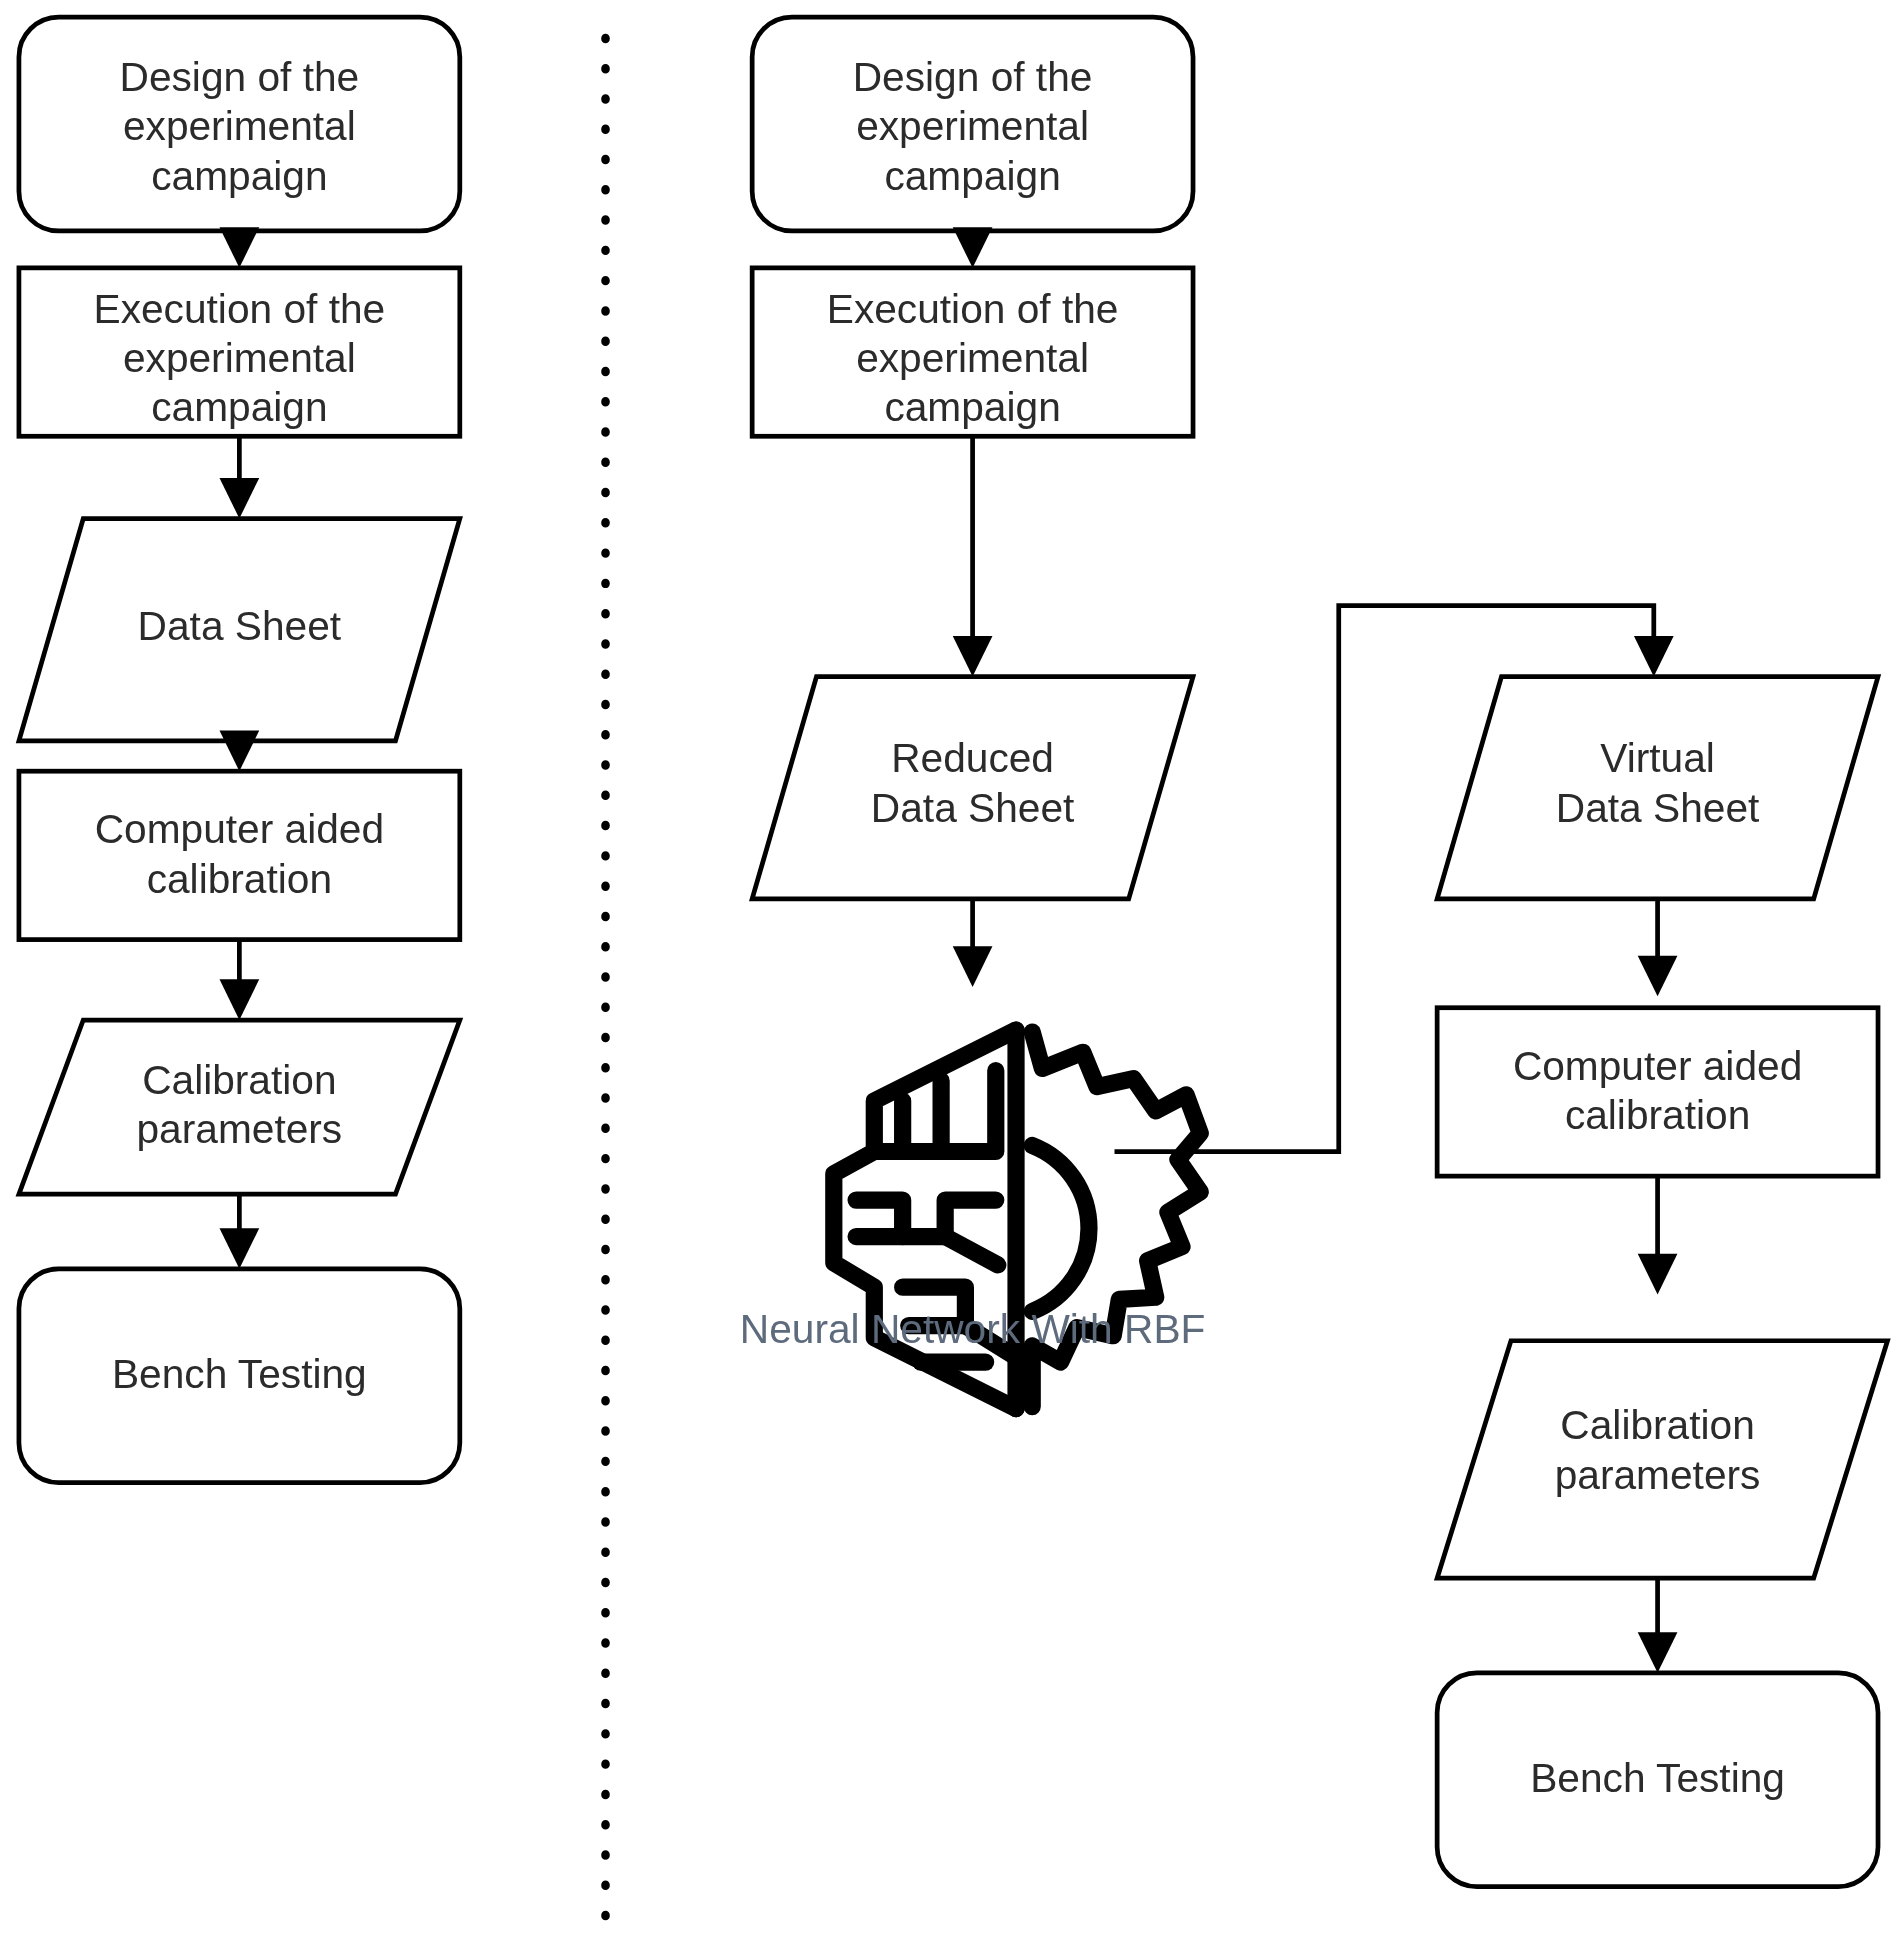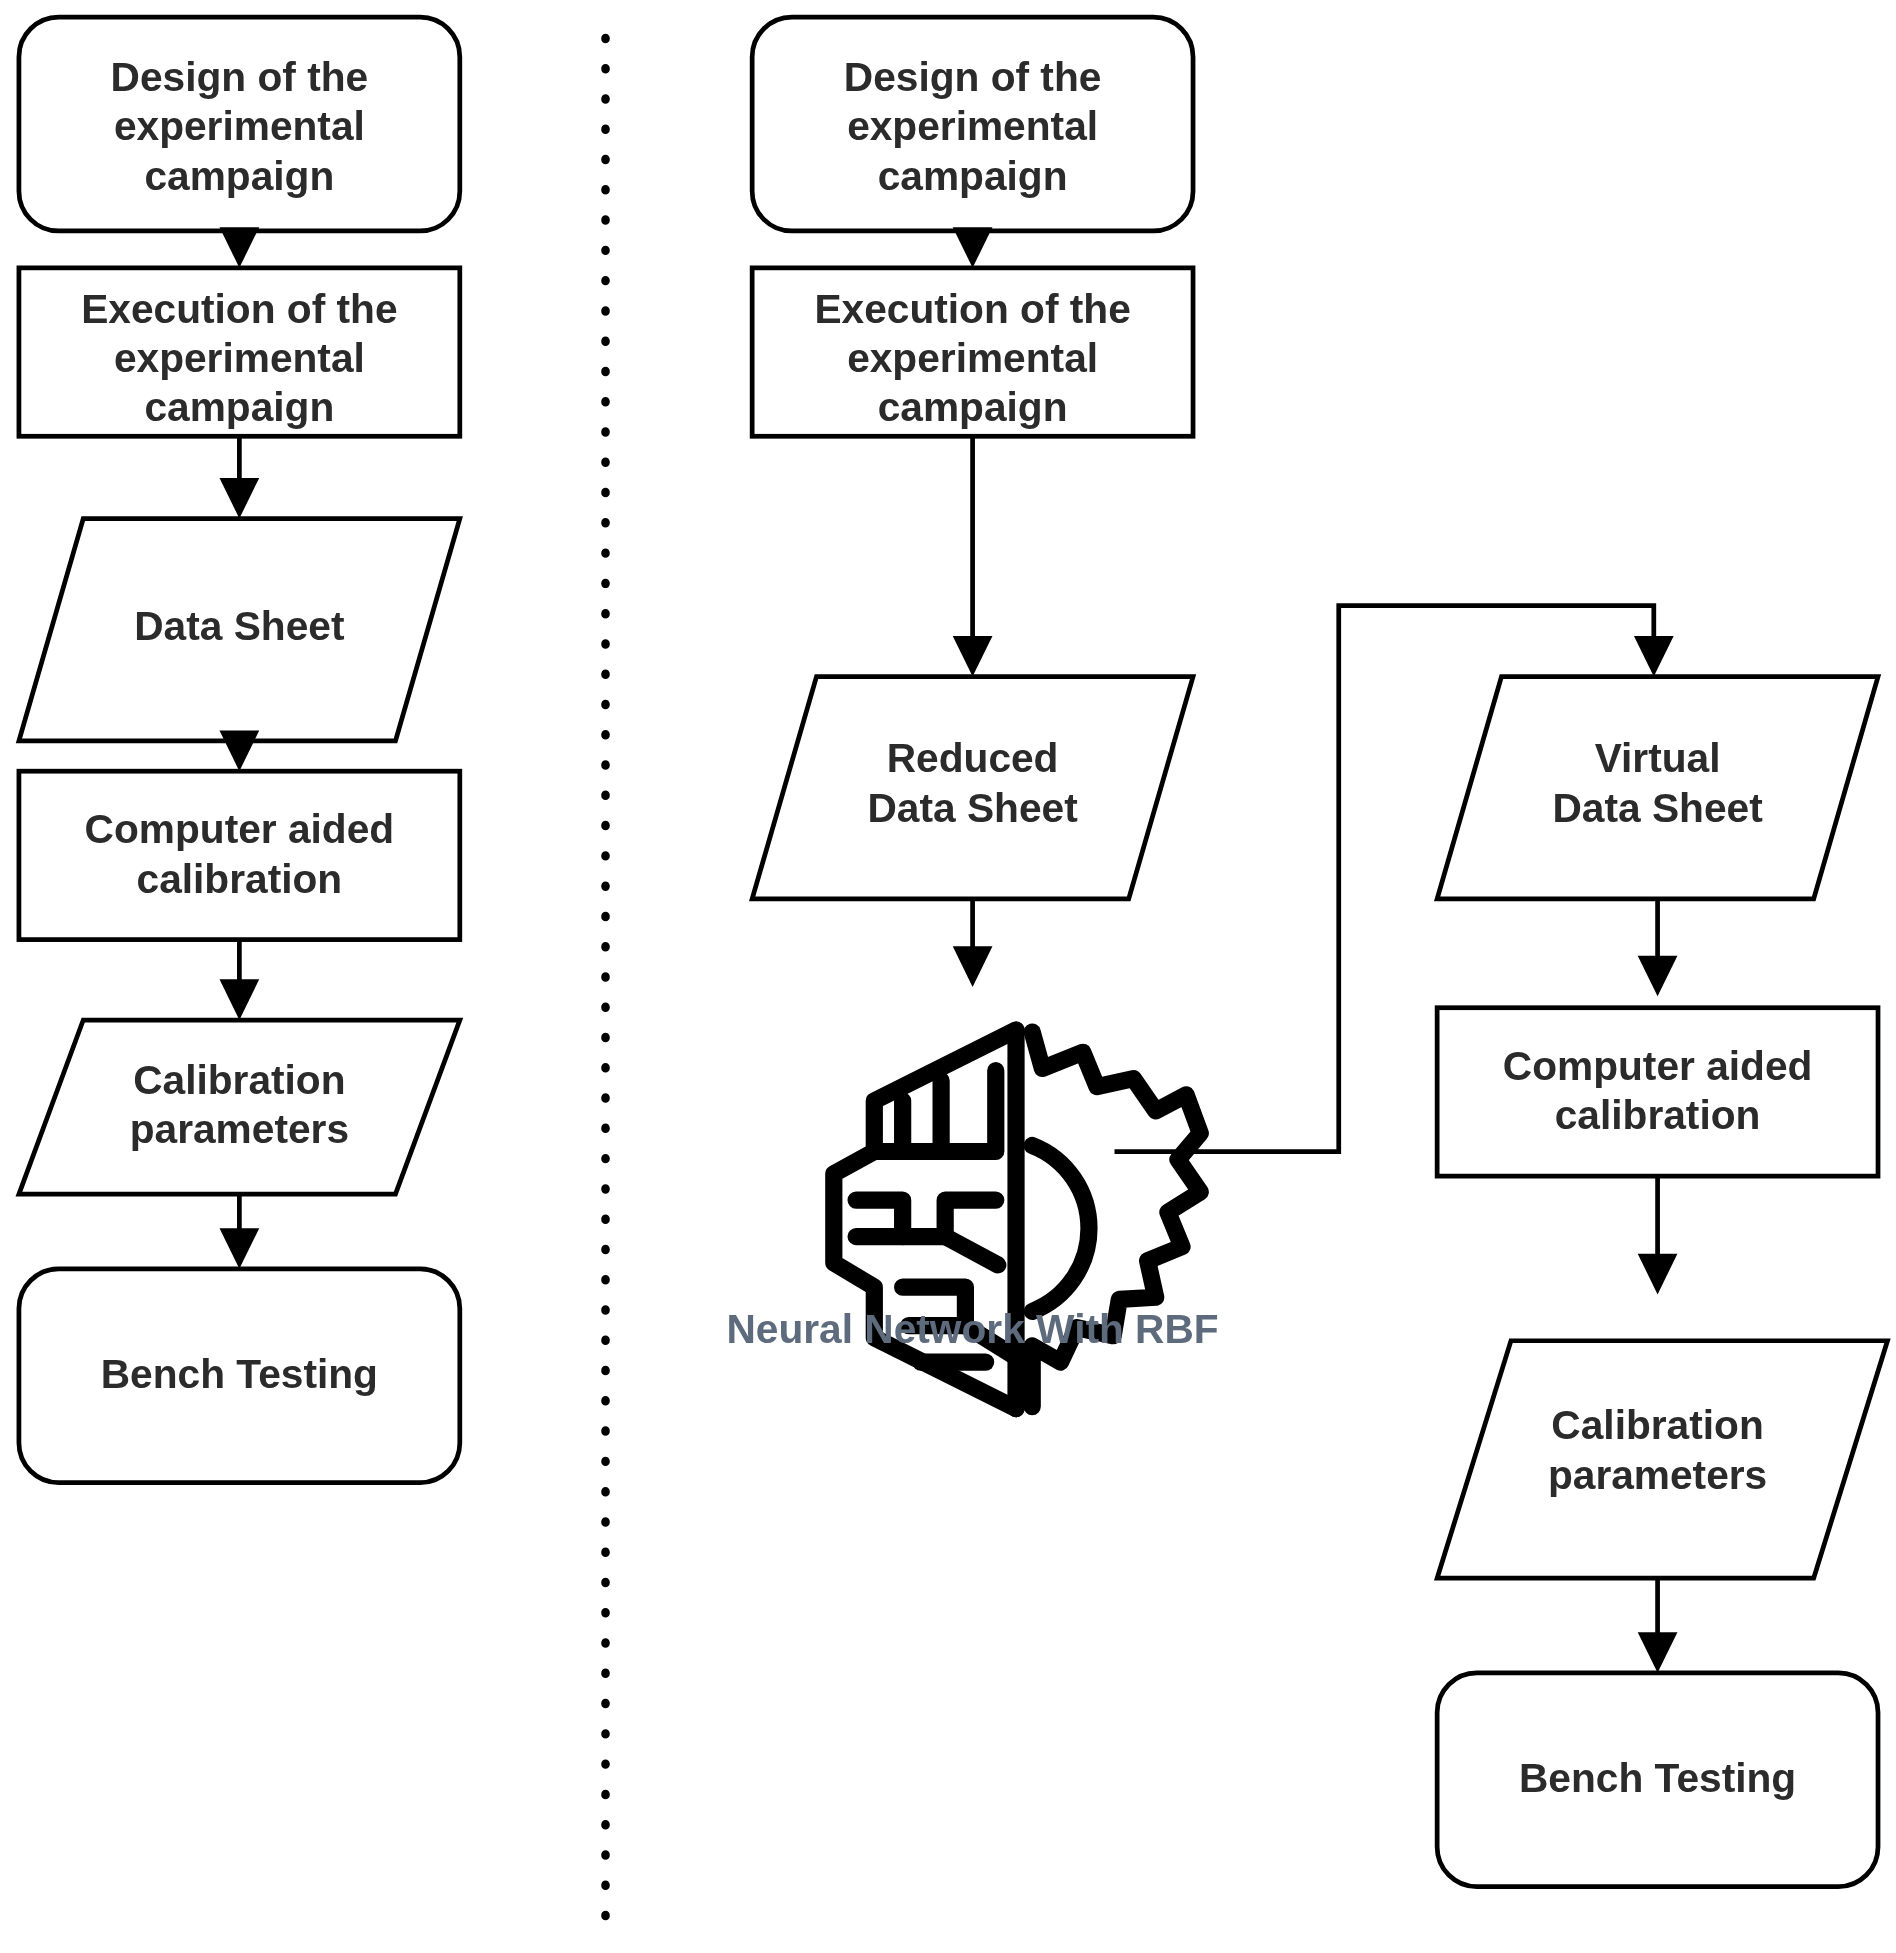--- a/index.html
+++ b/index.html
@@ -11,21 +11,20 @@
     width: 1896px;
     height: 1953px;
     font-family: "Liberation Sans", sans-serif;
     overflow: hidden;
   }
   #canvas {
     position: relative;
     width: 1896px;
     height: 1953px;
     background: #ffffff;
-    font-weight: bold;
   }
   svg#diagram {
     position: absolute;
     left: 0;
     top: 0;
     width: 1896px;
     height: 1953px;
     display: block;
   }
   .shape-stroke {

